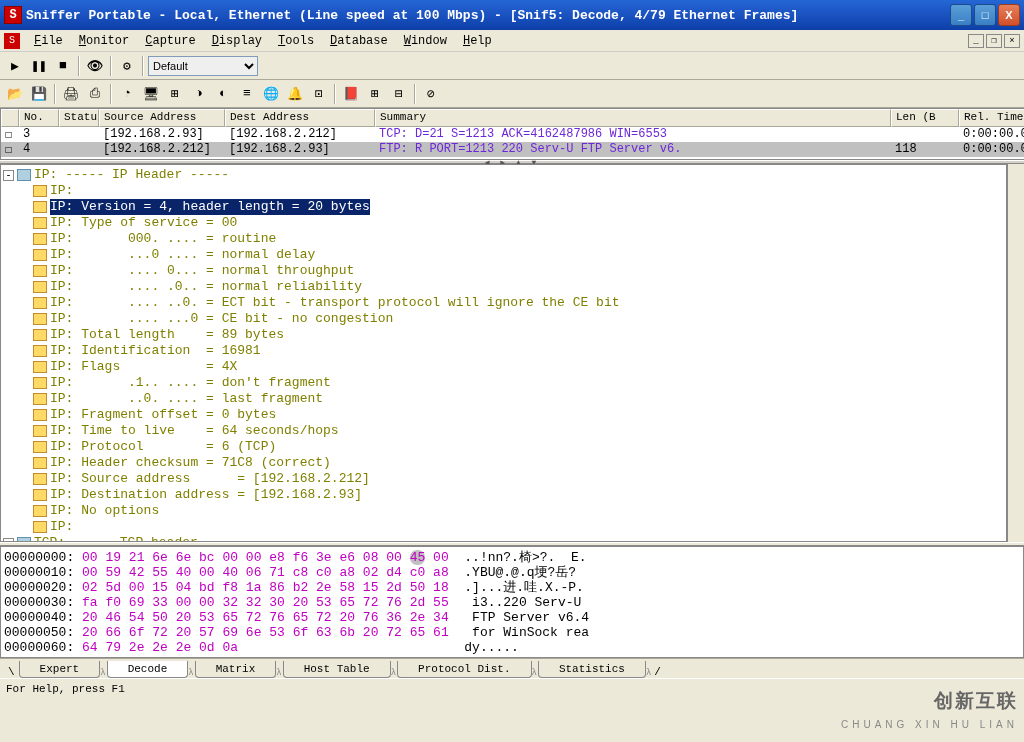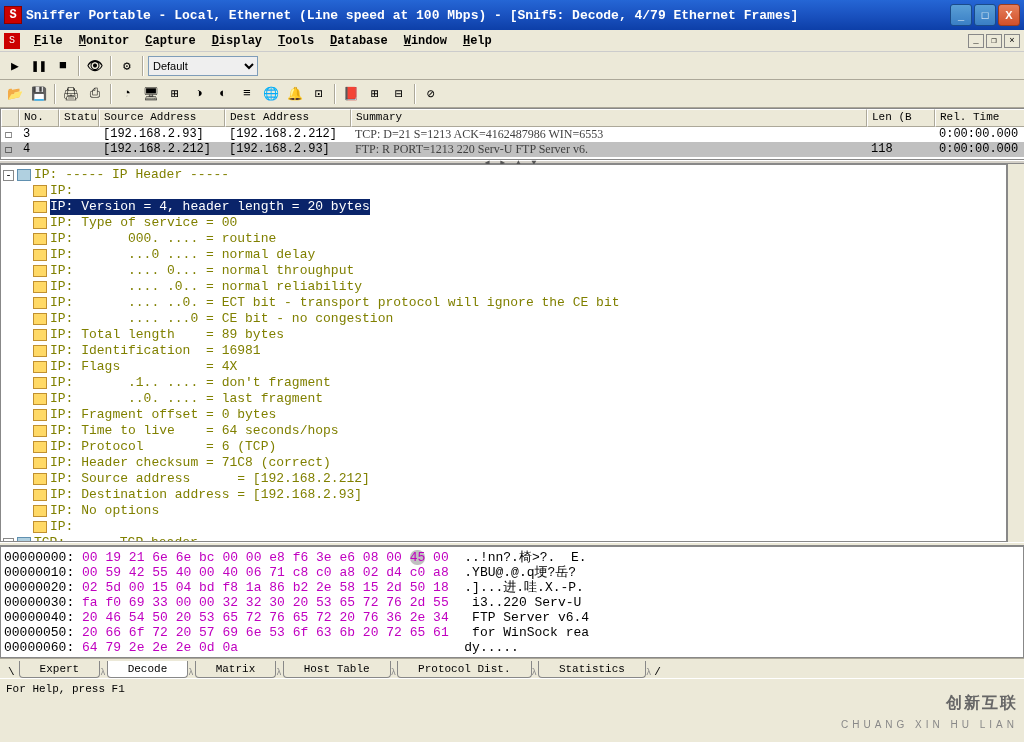--- a/index.html
+++ b/index.html
@@ -11,38 +11,38 @@
     .titlebar-text { flex: 1; }
     .titlebar-btns { display: flex; gap: 2px; }
     .tbtn { width: 22px; height: 22px; background: linear-gradient(to bottom,#5a9fd6,#3a7fc5); border: 1px solid #1a4b8a; border-radius: 3px; display: flex; align-items: center; justify-content: center; color: #fff; font-family: sans-serif; font-size: 11px; font-weight: bold; }
     .tbtn.close { background: linear-gradient(to bottom,#e67f5b,#d1502a); border-color: #9a3c1f; }
     .mdi-btns { display: flex; gap: 2px; margin-left: 8px; }
     .mbtn { width: 16px; height: 14px; background: #ece9d8; border: 1px solid #888; font-size: 9px; display: flex; align-items: center; justify-content: center; }
     
     
     .menubar { height: 22px; background: #ece9d8; display: flex; align-items: center; padding: 0 4px; font-family: Tahoma,sans-serif; font-size: 12px; border-bottom: 1px solid #ccc; }
     .menubar-icon { width: 16px; height: 16px; background: #c00; margin-right: 6px; display: flex; align-items: center; justify-content: center; color: #fff; font-size: 10px; }
-    .menu-item { padding: 2px 8px; cursor: default; font-weight: bold; }
+    .menu-item { padding: 2px 8px; cursor: default; }
     .menu-item u { text-decoration: underline; }
     
     
     .toolbar { height: 28px; background: #ece9d8; display: flex; align-items: center; padding: 2px 4px; border-bottom: 1px solid #aca899; gap: 2px; }
     .tool-btn { width: 22px; height: 22px; border: 1px solid transparent; display: flex; align-items: center; justify-content: center; font-size: 13px; }
     .tool-sep { width: 2px; height: 20px; border-left: 1px solid #aca899; border-right: 1px solid #fff; margin: 0 2px; }
     .tool-select { height: 20px; width: 110px; font-family: Tahoma,sans-serif; font-size: 11px; border: 1px solid #7f9db9; }
     
     
     .packet-list { height: 52px; background: #fff; border: 1px solid #888; overflow: hidden; }
     .pl-header { display: flex; height: 18px; background: #ece9d8; font-family: Tahoma,sans-serif; font-size: 11px; }
     .pl-header > div { border: 1px solid #fff; border-right-color: #aca899; border-bottom-color: #aca899; padding: 1px 4px; white-space: nowrap; overflow: hidden; }
     .pl-row { display: flex; height: 15px; font-size: 12px; }
     .pl-row > div { padding: 0 4px; white-space: nowrap; overflow: hidden; }
     .pl-row.sel { background: #c0c0c0; }
-    .col-mark{width:18px}.col-no{width:40px}.col-stat{width:40px}.col-src{width:126px}.col-dst{width:126px}.col-sum{width:516px}.col-len{width:68px}.col-rel{width:90px}.col-dt{width:84px}
-    .pl-row .col-sum{font-family:Liberation Serif, serif; color:#404040}
+    .col-mark{width:18px}.col-no{width:40px}.col-stat{width:40px}.col-src{width:126px}.col-dst{width:150px}.col-sum{width:516px}.col-len{width:68px}.col-rel{width:90px}.col-dt{width:84px}
+    .pl-row .col-sum{font-family:Liberation Mono, monospace; color:#6d28d9}
     .pl-row .col-src,.pl-row .col-dst,.pl-row .col-no,.pl-row .col-len,.pl-row .col-rel,.pl-row .col-dt{font-family:'Courier New',monospace;}
     
     .divider { height: 4px; background: #ece9d8; border-top: 1px solid #fff; border-bottom: 1px solid #888; cursor: ns-resize; }
     .divider.with-arrows { display:flex; justify-content:center; align-items:center; color:#555; font-size:8px; letter-spacing:3px; background:#d4d0c8;}
     
     
     .decode-tree { background: #fff; border: 1px solid #888; overflow-y: auto; height: 378px; padding: 2px; font-size: 13px; line-height: 16px; }
     .tree-line { display: flex; align-items: center; white-space: pre; color: #808000; }
     .tree-line .toggle { width: 11px; height: 11px; border: 1px solid #888; background: #fff; text-align: center; line-height: 9px; font-size: 10px; margin-right: 3px; color: #000; }
     .tree-line .icon { width: 14px; height: 12px; background: #ffd966; border: 1px solid #c09030; margin-right: 3px; display:inline-block; }
@@ -57,21 +57,21 @@
     .hex-line .aux { color: #000; }
     .hex-line .mark { background:#c0c0c0;border-radius:7px; }
     
     
     .bottom-tabs { height: 20px; background: #ece9d8; display: flex; align-items: flex-end; padding: 0 4px; font-family: Tahoma,sans-serif; font-size: 11px; border-top: 1px solid #aca899; }
     .btab { padding: 2px 20px; border: 1px solid #888; border-top: none; background: #ece9d8; margin-right: -1px; border-radius: 0 0 4px 4px; }
     .btab.active { background: #fff; position: relative; z-index: 1; }
     
     .statusbar { height: 20px; background: #ece9d8; border-top: 1px solid #fff; padding: 2px 6px; font-family: Tahoma,sans-serif; font-size: 11px; display: flex; align-items: center; }
     
-    .watermark { position: absolute; right: 6px; bottom: 28px; font-family: Arial,sans-serif; font-size: 16px; color: #666; font-weight: bold; letter-spacing: 2px; }
+    .watermark { position: absolute; right: 6px; bottom: 28px; font-family: Arial,sans-serif; font-size: 19px; color: #666; font-weight: bold; letter-spacing: 2px; }
     .watermark-sub { position: absolute; right: 6px; bottom: 12px; font-family: Arial,sans-serif; font-size: 10px; color: #888; letter-spacing: 4px; }
     
     .scrollbar-v { width: 17px; background: #ece9d8; border-left: 1px solid #888; }
     
     .pl-container{display:flex}
     .pl-main{flex:1}
     .decode-container{display:flex}
     .decode-main{flex:1}
   </style>
 </head>

